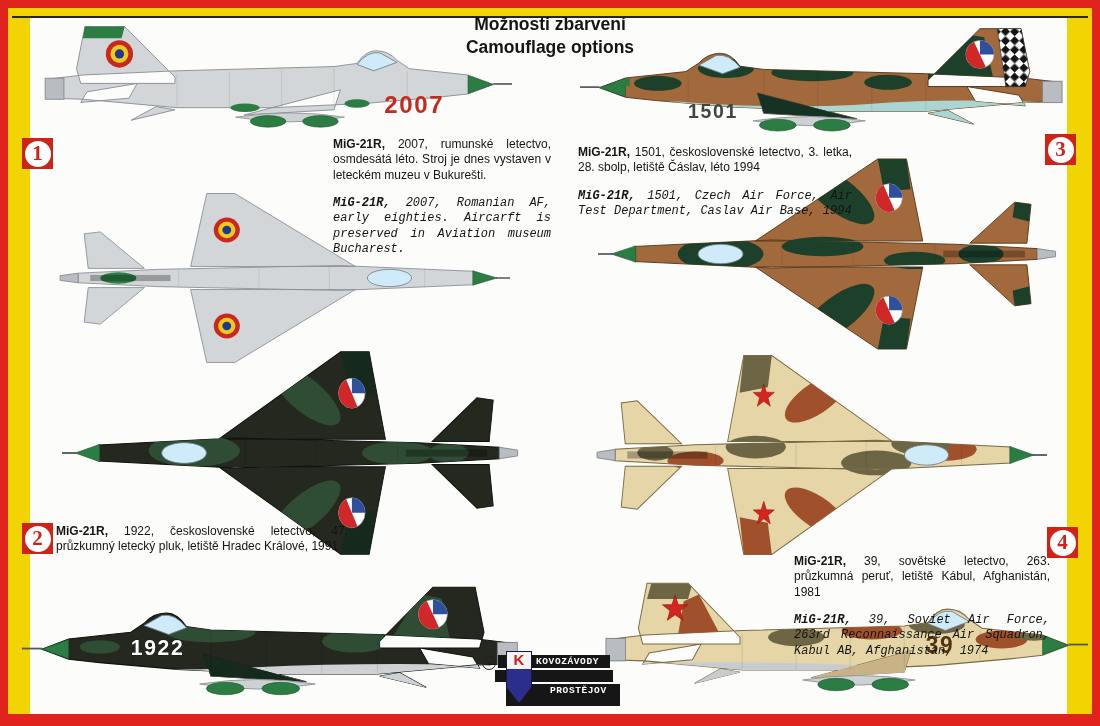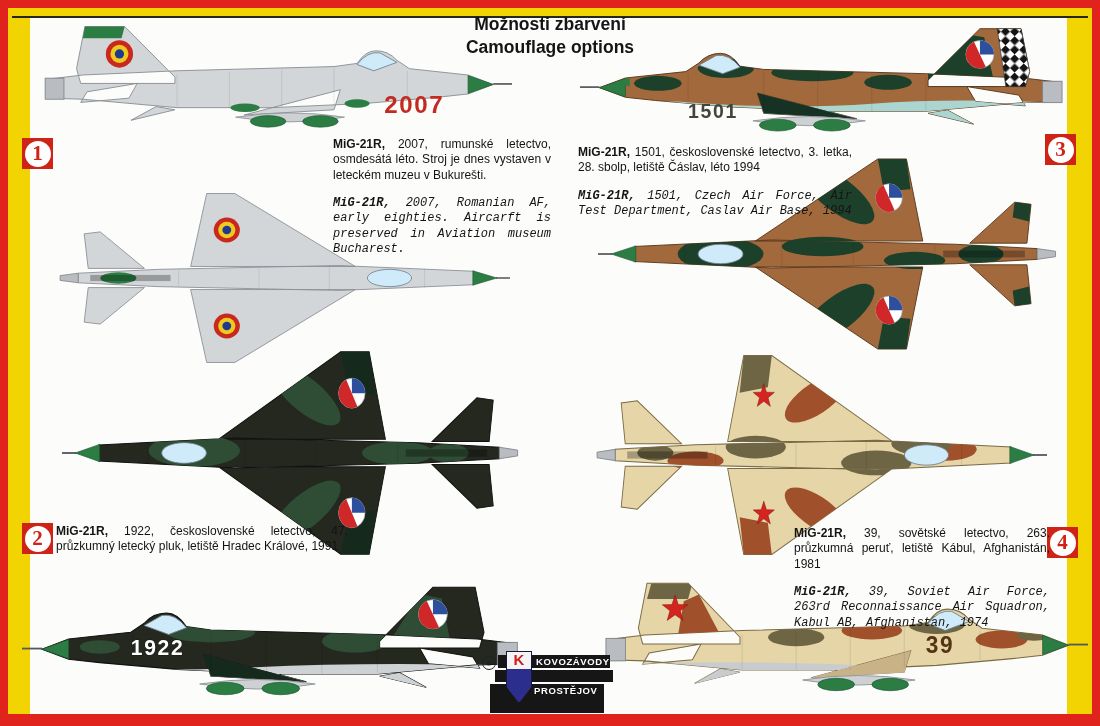--- a/index.html
+++ b/index.html
@@ -30,21 +30,21 @@
   .b-dkgreen { fill:#1d402b; }
   .b-nblotch { fill:#2f4d35; }
   .b-redbrown { fill:#a0512b; }
   .b-olive { fill:#6d6544; }
   .green { fill:#2c7d44; }
   .panel { stroke:rgba(0,0,0,0.12); stroke-width:0.7; fill:none; }
   .num { font-family:"Liberation Sans",sans-serif; font-weight:bold; letter-spacing:1.5px; }
   
   .logo { position:absolute; left:462px; top:649px; width:185px; height:58px; z-index:7; }
   .lg-bar { position:absolute; background:#161616; color:#fff; font-weight:bold;
-            font-size:9.5px; letter-spacing:0.6px; line-height:13px; white-space:nowrap; }
+            font-size:9.5px; letter-spacing:0.6px; line-height:13px; white-space:nowrap;font-family:Liberation Mono, monospace; }
   .lg-reg { position:absolute; left:20px; top:7px; width:12px; height:12px;
             border:1.3px solid #222; border-radius:50%; color:#222; font-size:8px;
             font-weight:bold; display:flex; align-items:center; justify-content:center; }
   .lg-shield { position:absolute; left:44px; top:2px; width:24px; height:50px;
             background:linear-gradient(#f4f4f4 0 34%, #2b2e8c 34% 100%);
             border:1.5px solid #17173f;
             clip-path:polygon(0 0,100% 0,100% 68%,50% 100%,0 68%);
             display:flex; justify-content:center; z-index:2; }
   .lg-shield span { color:#d01c1c; font-weight:900; font-size:15px; line-height:16px; }
 </style>
@@ -134,21 +134,21 @@
     <p class="cs"><b>MiG-21R,</b> <span>2007, rumunské letectvo, osmdesátá léto. Stroj je dnes vystaven v leteckém muzeu v Bukurešti.</span></p>
     <p class="en"><b>MiG-21R,</b> <span>2007, Romanian AF, early eighties. Aircarft is preserved in Aviation museum Bucharest.</span></p>
   </div>
   <div class="desc" style="left:578px;top:145px;width:274px">
     <p class="cs"><b>MiG-21R,</b> <span>1501, československé letectvo, 3. letka, 28. sbolp, letiště Čáslav, léto 1994</span></p>
     <p class="en"><b>MiG-21R,</b> <span>1501, Czech Air Force, Air Test Department, Caslav Air Base, 1994</span></p>
   </div>
   <div class="desc" style="left:56px;top:524px;width:292px">
     <p class="cs"><b>MiG-21R,</b> <span>1922, československé letectvo, 47. průzkumný letecký pluk, letiště Hradec Králové, 1991</span></p>
   </div>
-  <div class="desc" style="left:794px;top:526px;width:256px">
+  <div class="desc" style="left:794px;top:554px;width:256px">
     <p class="cs"><b>MiG-21R,</b> <span>39, sovětské letectvo, 263. průzkumná peruť, letiště Kábul, Afghanistán, 1981</span></p>
     <p class="en"><b>MiG-21R,</b> <span>39, Soviet Air Force, 263rd Reconnaissance Air Squadron, Kabul AB, Afghanistan, 1974</span></p>
   </div>
 
   <svg class="plane" style="left:20px;top:16px" width="492" height="118" viewBox="0 0 470 112" preserveAspectRatio="none">
     <use href="#sil-side" class="c-sil"></use>
     <polygon points="100,10 62,10 60,21 97,21" class="green"></polygon>
     <ellipse cx="215" cy="87" rx="14" ry="4" class="green"></ellipse>
     <ellipse cx="322" cy="83" rx="12" ry="4" class="green"></ellipse>
     <use href="#side-extra"></use>
@@ -292,19 +292,19 @@
     <polygon points="306,70 214,94 300,89" fill="#c9b286"></polygon>
     <use href="#side-extra"></use>
     <use href="#red-star" transform="translate(88,33) scale(0.95)"></use>
     <text class="num" x="320" y="72" font-size="21" fill="#553415">39</text>
   </svg>
 
   <div class="logo">
     <div class="lg-reg">®</div>
     <div class="lg-bar" style="left:36px;top:6px;width:112px;height:13px;padding-left:0"><span style="margin-left:38px">KOVOZÁVODY</span></div>
     <div class="lg-bar" style="left:33px;top:21px;width:118px;height:12px"></div>
-    <div class="lg-bar" style="left:28px;top:35px;width:114px;height:29px"><span style="margin-left:44px">PROSTĚJOV</span></div>
+    <div class="lg-bar" style="left:44px;top:35px;width:114px;height:22px"><span style="margin-left:44px">PROSTĚJOV</span></div>
     <div class="lg-shield">
         <span>K</span>
       </div>
   </div>
 
 </div>
 
 </body></html>

